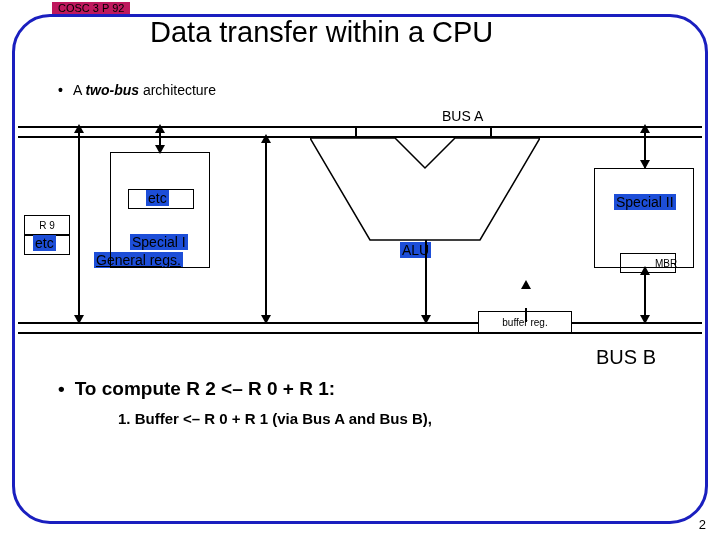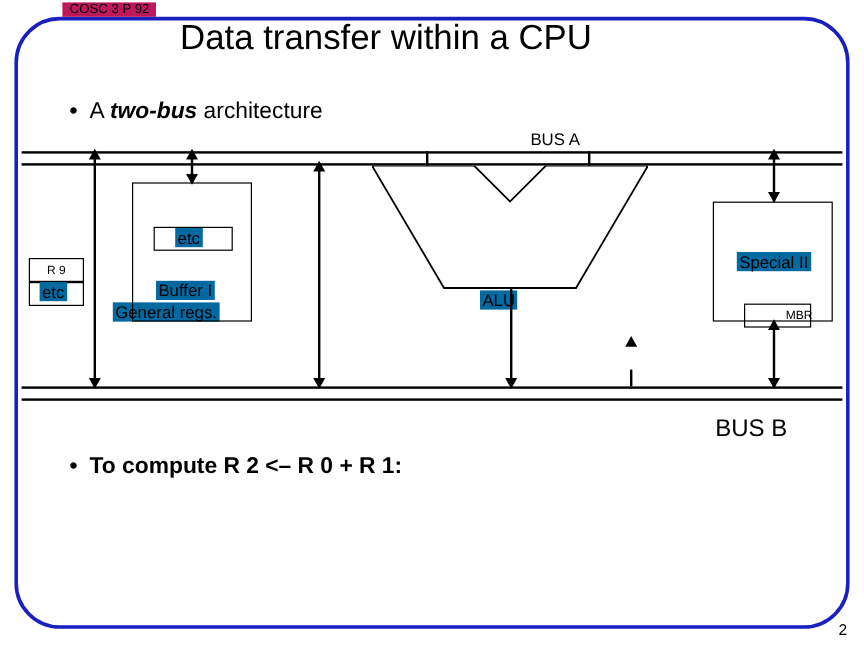--- a/index.html
+++ b/index.html
@@ -34,21 +34,21 @@
     left: 150px;
     top: 16px;
     font-size: 29px;
     font-weight: normal;
     color: #000;
   }
   .bullet1 {
     position: absolute;
     left: 58px;
     top: 82px;
-    font-size: 19px;
+    font-size: 14px;
     color: #000;
   }
   .bullet1 .em { font-weight: bold; font-style: italic; }
   .bullet1 .dot { font-weight: bold; margin-right: 10px; }
 
   
   .diagram {
     position: absolute;
     left: 0px;
     top: 108px;
@@ -93,21 +93,21 @@
     text-align: right;
     display: flex;
     align-items: center;
     justify-content: center;
     margin-top: 25px;
   }
   .label {
     position: absolute;
     font-size: 14px;
     color: #000;
-    background: #0369a1;
+    background: #1d4ed8;
     padding: 0 2px;
   }
 
   .bus-label-b {
     position: absolute;
     left: 596px;
     top: 238px;
     font-size: 20px;
   }
 
@@ -156,58 +156,60 @@
   <div class="box" style="left:24px; top:82px; width:46px; height:20px;">R 9</div>
   <div class="box" style="left:24px; top:102px; width:46px; height:20px;">R 1</div>
   <div class="label" style="left:33px; top:127px;">etc</div>
 
   <div class="vconn" style="left:78px; top:18px; height:196px;"></div>
   <div class="arrowhead ah-up" style="left:73.5px; top:16px;"></div>
   <div class="arrowhead ah-down" style="left:73.5px; top:207px;"></div>
 
   <div class="box" style="left:128px; top:56px; width:66px; height:20px;">PC</div>
   <div class="label" style="left:146px; top:82px;">etc</div>
-  <div class="label" style="left:130px; top:126px;">Buffer I</div>
-  <div class="label" style="left:94px; top:144px;">General regs.</div>
+  <div class="label" style="left:130px; top:126px;">Special I</div>
+  <div class="label" style="left:94px; top:144px;text-decoration:underline;">General regs.</div>
 
   <div style="position:absolute; left:110px; top:44px; width:100px; height:116px; border:1.5px solid #000;"></div>
   <div class="vconn" style="left:159px; top:18px; height:26px;"></div>
   <div class="arrowhead ah-up" style="left:154.5px; top:16px;"></div>
   <div class="arrowhead ah-down" style="left:154.5px; top:37px;"></div>
 
   <svg style="position:absolute; left:310px; top:30px; width:230px; height:120px;">
     <polygon points="0,0 85,0 115,30 145,0 230,0 170,102 60,102" fill="#fff" stroke="#000" stroke-width="1.5"></polygon>
   </svg>
   <div class="label" style="left:400px; top:134px;">ALU</div>
 
   <div class="vconn" style="left:355px; top:18px; height:12px;"></div>
   <div class="vconn" style="left:490px; top:18px; height:12px;"></div>
 
   <div class="vconn" style="left:425px; top:132px; height:82px;"></div>
   <div class="arrowhead ah-down" style="left:420.5px; top:207px;"></div>
 
-  <div class="label" style="left:614px; top:86px;margin-top:16px;">Special II</div>
+  <div class="label" style="left:614px; top:86px;">Special II</div>
   <div class="box" style="left:620px; top:120px; width:56px; height:20px;padding-left:36px;">MBR</div>
   <div style="position:absolute; left:594px; top:60px; width:100px; height:100px; border:1.5px solid #000;"></div>
   <div class="vconn" style="left:644px; top:18px; height:42px;"></div>
   <div class="arrowhead ah-up" style="left:639.5px; top:16px;"></div>
   <div class="arrowhead ah-down" style="left:639.5px; top:52px;"></div>
   <div class="vconn" style="left:644px; top:160px; height:54px;"></div>
   <div class="arrowhead ah-up" style="left:639.5px; top:158px;"></div>
   <div class="arrowhead ah-down" style="left:639.5px; top:207px;"></div>
 
+  <div class="box" style="left:478px; top:178px; width:94px; height:22px;">buffer reg.</div>
   <div class="vconn" style="left:525px; top:200px; height:14px;"></div>
   <div class="arrowhead ah-up" style="left:520.5px; top:172px;"></div>
 
   <div class="vconn" style="left:265px; top:30px; height:184px;"></div>
   <div class="arrowhead ah-up" style="left:260.5px; top:26px;"></div>
   <div class="arrowhead ah-down" style="left:260.5px; top:207px;"></div>
 
   <div class="bus-label-b">BUS B</div>
 </div>
 
 <div class="bullet2">
   <span class="dot">•</span><span>To compute R 2 &lt;– R 0 + R 1:</span>
 </div>
 <div class="steps">
+  <div>1. Buffer &lt;– R 0 + R 1 (via Bus A and Bus B),</div>
 </div>
 
 <div class="pagenum">2</div>
 
 </body></html>

